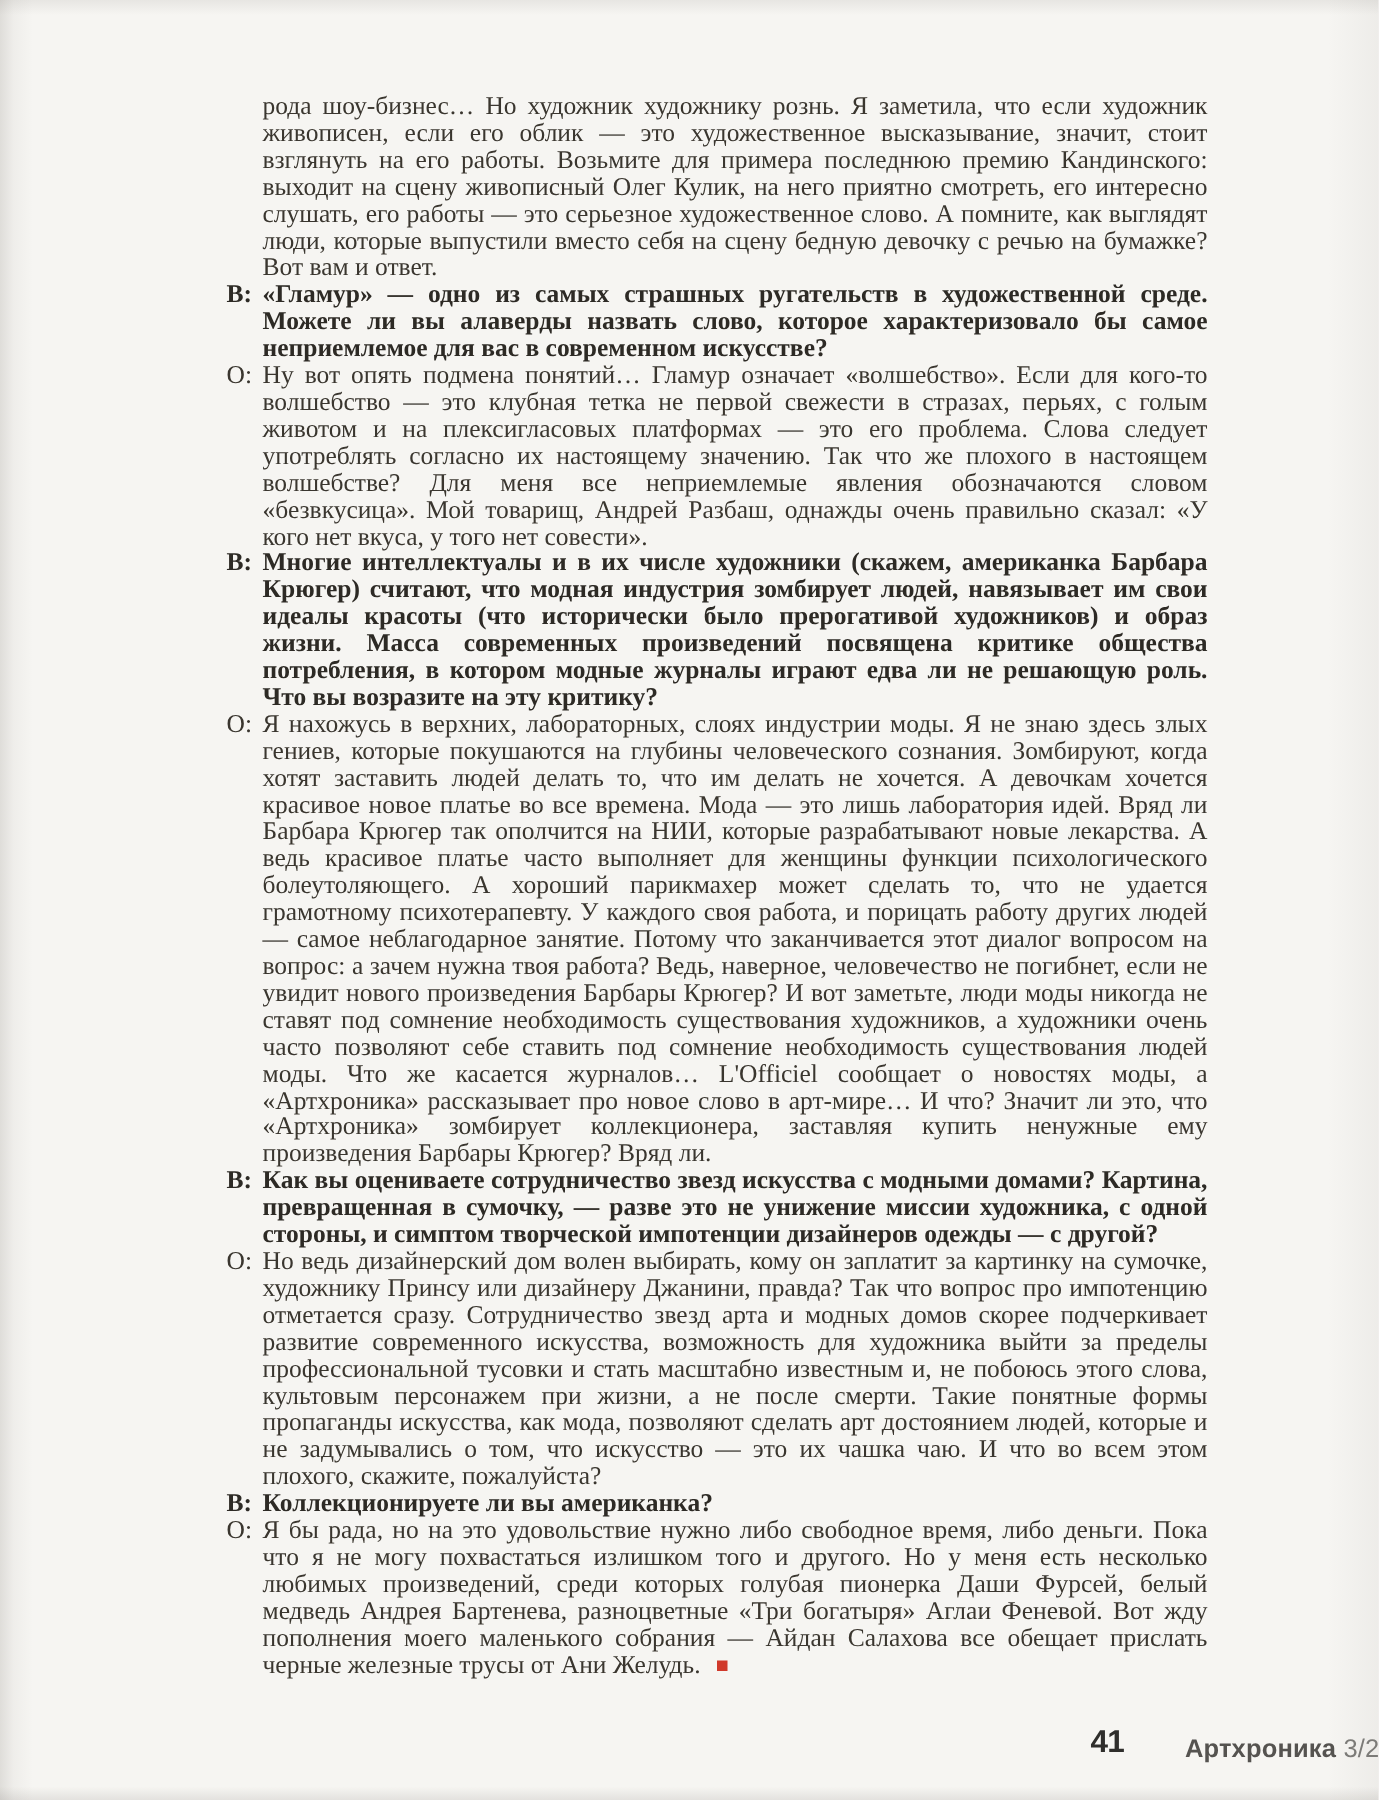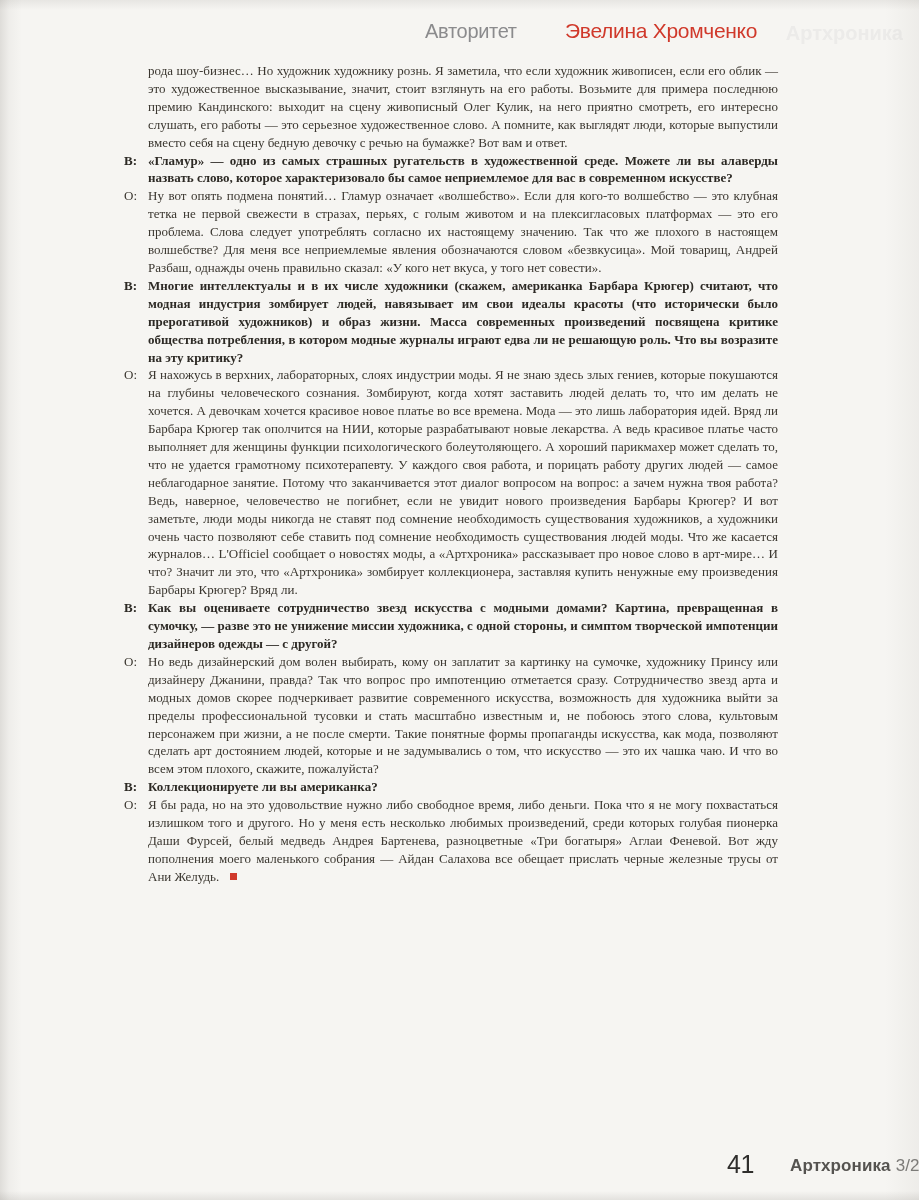--- a/index.html
+++ b/index.html
@@ -33,22 +33,22 @@
   }
   .ghost-text {
     position: absolute; right: 16px; top: 22px;
     font-family: "Liberation Sans", sans-serif;
     font-size: 20px; font-weight: bold;
     color: rgba(150,150,158,0.10);
     filter: blur(0.6px);
   }
   
   .body-col {
-    position: absolute; left: 148px; top: 62px; width: 630px;
-    font-size: 13px; line-height: 17.9px;
+    position: absolute; left: 175px; top: 62px; width: 630px;
+    font-size: 17px; line-height: 17.9px;
     color: #3a362f;
     text-align: justify;
   }
   .block { position: relative; margin: 0; }
   .block .marker {
     position: absolute; left: -24px; top: 0;
     text-align: left;
   }
   .block.q { font-weight: bold; color: #2d2a25; }
   .block.q .marker { font-weight: bold; }
@@ -57,42 +57,37 @@
     display: inline-block; width: 7px; height: 7px;
     background: var(--accent, #d0392b);
     margin-left: 7px;
     transform: translateY(-1px);
   }
   
   .footer { position: absolute; left: 0; top: 1145px; width: 100%; height: 40px; }
   .page-number {
     position: absolute; left: 727px; top: 5px;
     font-family: "Liberation Sans", sans-serif;
-    font-size: 25px; font-weight: normal; letter-spacing: -0.5px;
+    font-size: 21px; font-weight: bold; letter-spacing: -0.5px;
     color: #2f2e2c;
   }
   .magazine-credit {
     position: absolute; left: 790px; top: 11px;
     font-family: "Liberation Sans", sans-serif;
     font-size: 17px; letter-spacing: 0.1px;
     color: #7c7b78;
     white-space: nowrap;
   }
   .magazine-credit .mag-title { font-weight: bold; color: #555350; margin-right: 5px; }
 </style>
 </head>
 <body>
 
 <div class="page">
 
-  <div class="header">
-    <span class="section-label">Авторитет</span>
-    <span class="author-name">Эвелина Хромченко</span>
-    <span class="ghost-text">Артхроника</span>
-  </div>
 
   <div class="body-col" id="interview">
     <p class="block cont">
       <span class="marker"></span>
       <span class="text">рода шоу-бизнес… Но художник художнику рознь. Я заметила, что если художник живописен, если его облик — это художественное высказывание, значит, стоит взглянуть на его работы. Возьмите для примера последнюю премию Кандинского: выходит на сцену живописный Олег Кулик, на него приятно смотреть, его интересно слушать, его работы — это серьезное художественное слово. А помните, как выглядят люди, которые выпустили вместо себя на сцену бедную девочку с речью на бумажке? Вот вам и ответ.</span>
     </p>
 
     <p class="block q">
       <span class="marker">В:</span>
       <span class="text">«Гламур» — одно из самых страшных ругательств в художественной среде. Можете ли вы алаверды назвать слово, которое характеризовало бы самое неприемлемое для вас в современном искусстве?</span>

